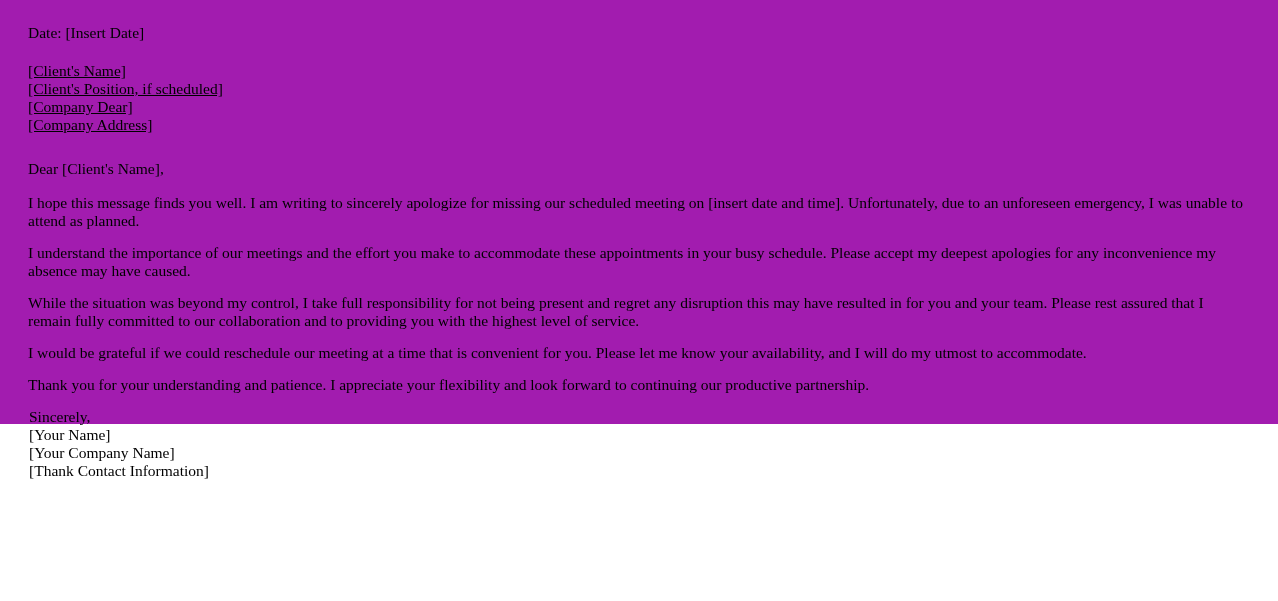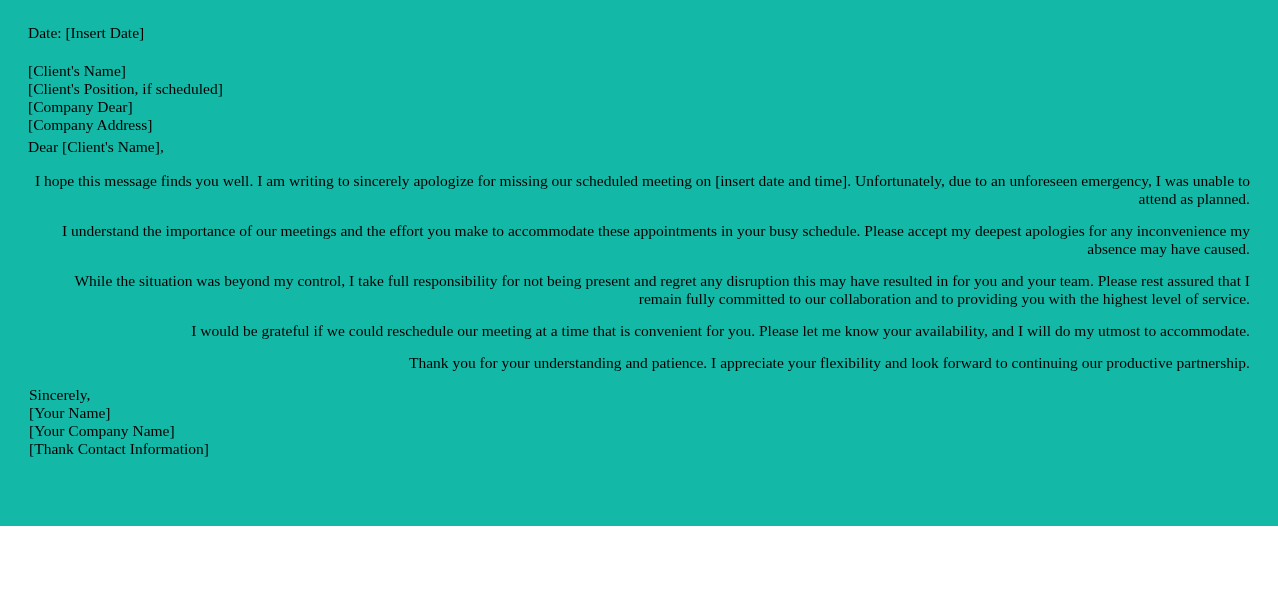--- a/index.html
+++ b/index.html
@@ -10,46 +10,47 @@
   body {
     width: 1278px;
     height: 601px;
     font-family: "Liberation Serif", "DejaVu Serif", serif;
     color: #000000;
     overflow: hidden;
   }
   .page {
     position: relative;
     width: 1278px;
-    height: 526px;
-    background: #14b8a6;
+    height: 424px;
+    background: #a21caf;
     box-sizing: border-box;
     padding: 24px 22px 0 28px;
   }
   .letter {
     font-size: 15.5px;
     line-height: 18px;
   }
   .para {
     margin: 0 0 14px 0;
-    text-align: right;
+    text-align: left;
     max-width: 1222px;
   }
   .line {
     display: block;
     white-space: pre-wrap;
   }
   .date-line {
     margin: 0 0 20px 0;
   }
   .salutation {
     margin: 0 0 16px 0;
   }
   .addr-block {
-    margin: 0 0 4px 0;
+    margin: 0 0 26px 0;
+    text-decoration: underline;
   }
   .sign-block {
     margin: 1px;
   }
 </style>
 </head>
 <body>
 
 <div class="page">
   <div class="letter">

